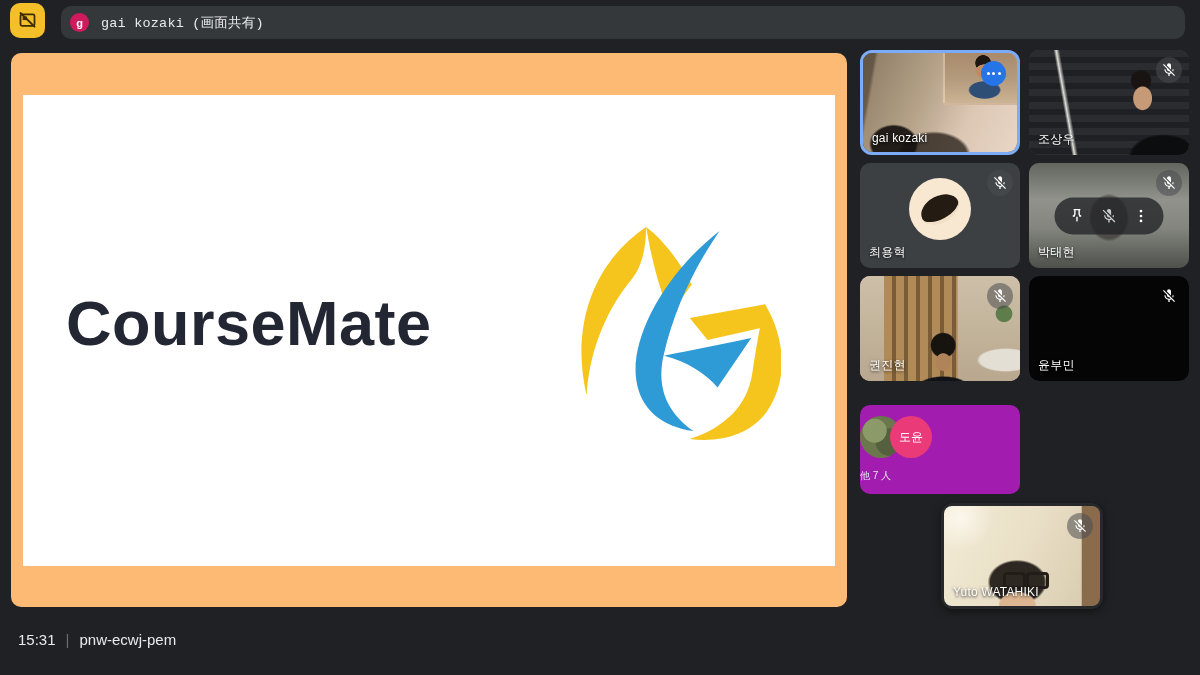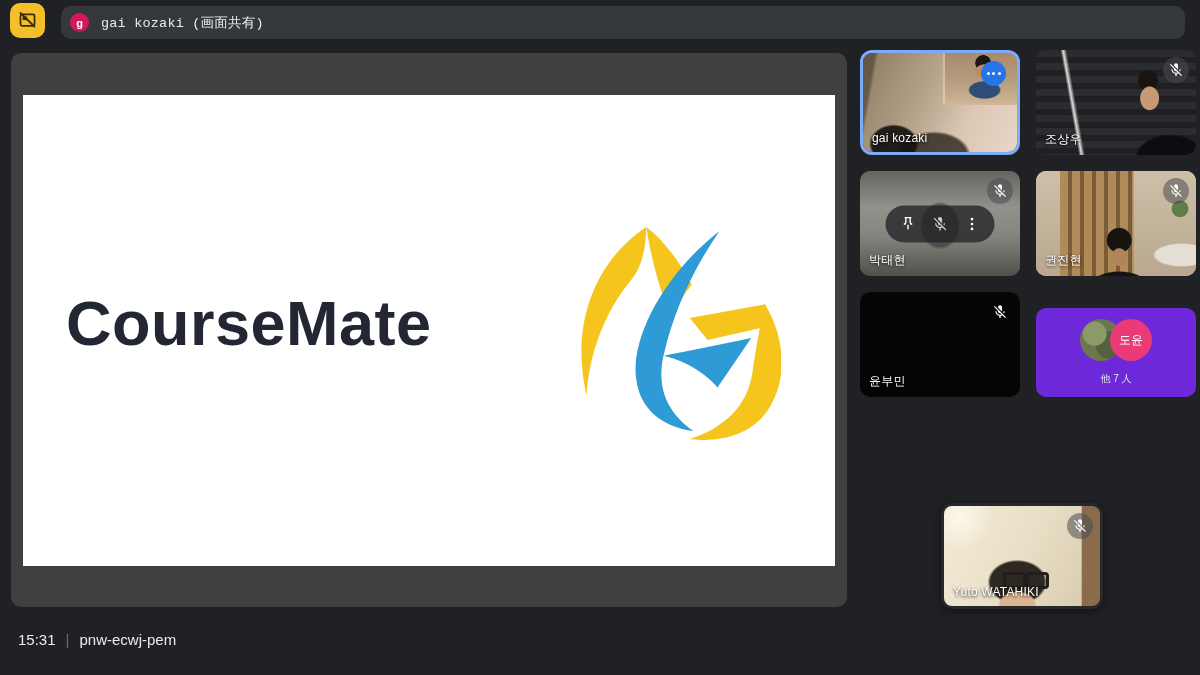--- a/index.html
+++ b/index.html
@@ -13,30 +13,30 @@
   
   .share-btn{position:absolute;left:10px;top:3px;width:35px;height:35px;border-radius:10px;
     background:#F5BF29;display:flex;align-items:center;justify-content:center;}
   .top-pill{position:absolute;left:61px;top:6px;width:1124px;height:33px;border-radius:10px;
     background:#35383B;display:flex;align-items:center;padding-left:9px;box-sizing:border-box;gap:12px;}
   .presenter-avatar{width:19px;height:19px;border-radius:50%;background:#D01A5E;color:#fff;
     font-size:11px;font-weight:bold;display:flex;align-items:center;justify-content:center;}
   .presenter-label{color:#E8EAED;font-size:13.5px;letter-spacing:.2px;font-family:Liberation Mono, monospace;}
 
   
-  .stage{position:absolute;left:11px;top:53px;width:836px;height:554px;background:#404040;
+  .stage{position:absolute;left:11px;top:53px;width:836px;height:554px;background:#fdba74;
     border-radius:10px;overflow:hidden;}
   .slide{position:absolute;left:12px;right:12px;top:42px;height:471px;background:#FFFFFF;}
   .slide-title{position:absolute;left:43px;top:192px;font-size:63px;font-weight:600;
     color:#222733;letter-spacing:.5px;}
   .logo{position:absolute;left:520px;top:122px;width:238px;height:228px;}
 
   
   .tiles{position:absolute;left:860px;top:50px;display:grid;
-    grid-template-columns:160px 160px;grid-auto-rows:105px;column-gap:9px;row-gap:8px;gap:16px;}
+    grid-template-columns:160px 160px;grid-auto-rows:105px;column-gap:9px;row-gap:8px;}
   .tile{position:relative;border-radius:10px;overflow:hidden;background:#3C4043;box-sizing:border-box;}
   .tile.active{border:3px solid #7CACF8;border-radius:12px;}
   .vid{position:absolute;inset:0;}
   .nm{position:absolute;left:9px;bottom:7px;font-size:12px;color:#fff;
     text-shadow:0 1px 3px rgba(0,0,0,.9);letter-spacing:.2px;white-space:nowrap;}
   .mute{position:absolute;top:7px;right:7px;width:26px;height:26px;border-radius:50%;
     background:rgba(75,77,80,.55);display:flex;align-items:center;justify-content:center;}
   .mute svg{width:16px;height:16px;}
 
   
@@ -92,22 +92,22 @@
       radial-gradient(circle 21px at 52% 66%, #17130E 56%, transparent 62%),
       radial-gradient(ellipse 46px 19px at 91% 80%, #E4DFD4 56%, transparent 63%),
       radial-gradient(circle 14px at 90% 36%, #5F7C4B 56%, transparent 63%),
       repeating-linear-gradient(90deg,#B08A57 0 8px,#7A5C37 8px 12px),
       linear-gradient(180deg,#CDBFA8,#B9A88F);
     background-size:auto,auto,auto,auto,auto,46% 100%,100% 100%;
     background-position:0 0,0 0,0 0,0 0,0 0,28% 0,0 0;}
 
   .v-yoon{background:#050505;}
 
-  .tile.overflow{background:#6d28d9;display:flex;flex-direction:column;
-    align-items:center;justify-content:center;margin-top:16px;}
+  .tile.overflow{background:#a21caf;display:flex;flex-direction:column;
+    justify-content:center;margin-top:16px;}
   .ov-avatars{display:flex;align-items:center;}
   .ov-img{width:42px;height:42px;border-radius:50%;
     background:
       radial-gradient(circle at 35% 35%, #8C9A6A 0 30%, transparent 32%),
       radial-gradient(circle at 70% 62%, #55603E 0 34%, transparent 36%),
       #6B774C;}
   .ov-pink{width:42px;height:42px;border-radius:50%;background:#EA3B78;color:#fff;
     font-size:12px;display:flex;align-items:center;justify-content:center;
     margin-left:-12px;z-index:2;}
   .ov-label{margin-top:11px;color:#E8EAED;font-size:10px;}
@@ -186,20 +186,31 @@
   <div class="tile">
     <div class="vid v-cho"></div>
     <div class="mute">
       <svg viewBox="0 0 24 24">
           <path fill="#fff" d="M19 11h-1.7c0 .74-.16 1.43-.43 2.05l1.23 1.23c.56-.98.9-2.09.9-3.28zm-4.02.17c0-.06.02-.11.02-.17V5c0-1.66-1.34-3-3-3S9 3.34 9 5v.18l5.98 5.99zM4.27 3L3 4.27l6.01 6.01V11c0 1.66 1.33 3 2.99 3 .22 0 .44-.03.65-.08l1.66 1.66c-.71.33-1.5.52-2.31.52-2.76 0-5.3-2.1-5.3-5.1H5c0 3.41 2.72 6.23 6 6.72V21h2v-3.28c.91-.13 1.77-.45 2.54-.9L19.73 21 21 19.73 4.27 3z"></path>
         </svg>
     </div>
     <div class="nm">조상우</div>
   </div>
 
+  <div class="tile">
+    <div class="avatar-puck">
+        <i></i>
+      </div>
+    <div class="mute">
+      <svg viewBox="0 0 24 24">
+          <path fill="#fff" d="M19 11h-1.7c0 .74-.16 1.43-.43 2.05l1.23 1.23c.56-.98.9-2.09.9-3.28zm-4.02.17c0-.06.02-.11.02-.17V5c0-1.66-1.34-3-3-3S9 3.34 9 5v.18l5.98 5.99zM4.27 3L3 4.27l6.01 6.01V11c0 1.66 1.33 3 2.99 3 .22 0 .44-.03.65-.08l1.66 1.66c-.71.33-1.5.52-2.31.52-2.76 0-5.3-2.1-5.3-5.1H5c0 3.41 2.72 6.23 6 6.72V21h2v-3.28c.91-.13 1.77-.45 2.54-.9L19.73 21 21 19.73 4.27 3z"></path>
+        </svg>
+    </div>
+    <div class="nm">최용혁</div>
+  </div>
 
   <div class="tile">
     <div class="vid v-park"></div>
     <div class="hoverbar">
       <span>
         <svg viewBox="0 0 24 24">
             <path fill="#fff" d="M14 4v5c0 1.1.4 2.1 1 2.8V13H9v-1.2c.6-.7 1-1.7 1-2.8V4h4m2-2H8c-.55 0-1 .45-1 1s.45 1 1 1v5c0 1.1-.9 2-2 2v2h4.97v6l1 1 1-1v-6H18v-2c-1.1 0-2-.9-2-2V4c.55 0 1-.45 1-1s-.45-1-1-1z"></path>
           </svg>
       </span>
       <span>

